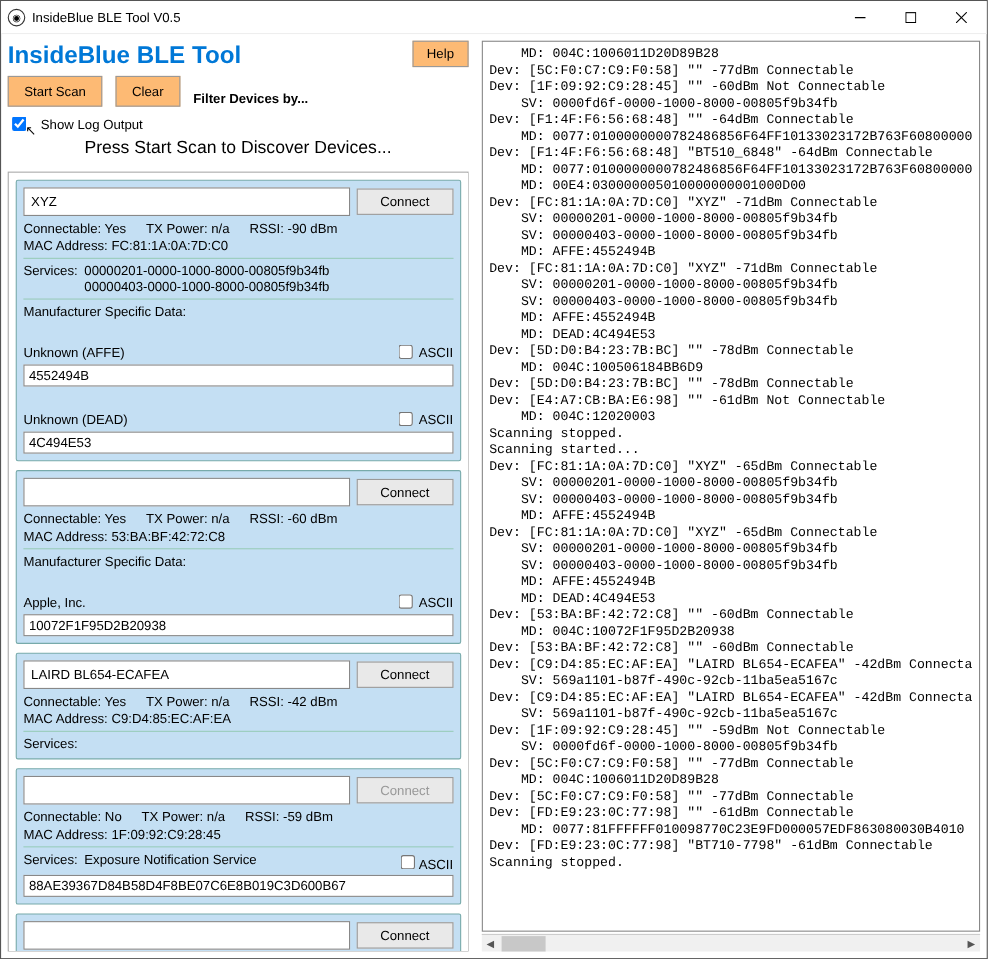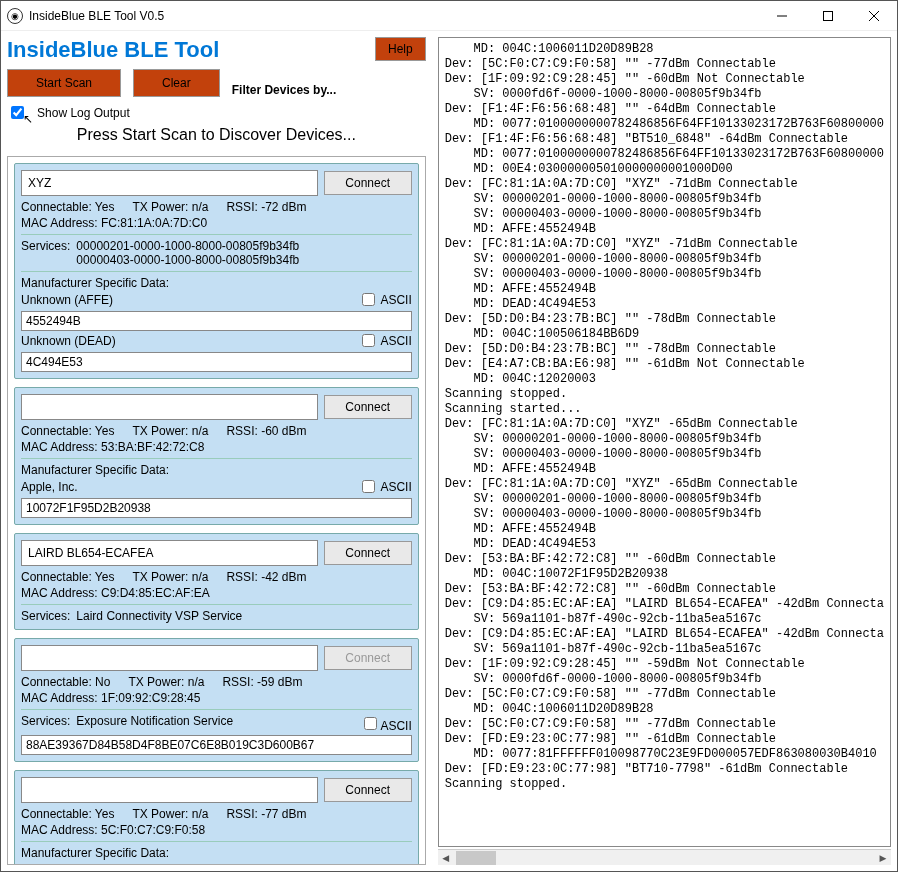--- a/index.html
+++ b/index.html
@@ -7,24 +7,24 @@
 .titlebar { height: 30px; display: flex; align-items: center; padding-left: 6px; background: #fff; border-bottom: 1px solid #eee; }
 .titlebar .icon { width: 16px; height: 16px; border: 1px solid #333; border-radius: 50%; margin-right: 6px; display: inline-flex; align-items: center; justify-content: center; font-size: 9px; }
 .titlebar .title { flex: 1; }
 .winbtn { width: 46px; height: 30px; display: flex; align-items: center; justify-content: center; }
 .winbtn svg { width: 10px; height: 10px; }
 .main { display: flex; height: calc(100% - 30px); }
 .leftpane { width: 440px; height: 100%; padding: 6px; display: flex; flex-direction: column; }
 .rightpane { flex: 1; height: 100%; padding: 6px; display: flex; flex-direction: column; }
 .apptitle { font-size: 22px; font-weight: 600; color: #0078d7; }
 .toprow { display: flex; align-items: flex-start; }
-.btn { background: #c2410c; border: 1px solid #999; padding: 4px 12px; cursor: pointer; font-size: 12px; }
+.btn { background: #fdba74; border: 1px solid #999; padding: 4px 12px; cursor: pointer; font-size: 12px; }
 .helpbtn { margin-left: auto; }
 .rowscan { display: flex; align-items: flex-end; gap: 12px; margin-top: 6px; }
-.rowscan .btn { padding: 6px 28px; }
+.rowscan .btn { padding: 6px 14px; }
 .filterhdr { font-weight: 700; }
 .filtergroup { display: flex; gap: 6px; margin-top: 2px; }
 .fld { display: flex; flex-direction: column; }
 .fld label { font-size: 11px; }
 .fld input { border: 1px solid #888; padding: 2px 3px; height: 20px; }
 .fld input.dn { width: 88px; }
 .fld input.mac { width: 88px; }
 .fld input.rssi { width: 40px; }
 .chkrow { margin-top: 6px; display: flex; align-items: center; }
 .cursor { position: relative; left: -4px; top: 6px; font-size: 12px; }
@@ -35,21 +35,21 @@
 .devname { flex: 1; background: #fff; border: 1px solid #888; padding: 3px 6px; height: 26px; }
 .connbtn { width: 88px; padding: 4px 0; background: #e9e9e9; border: 1px solid #999; text-align: center; }
 .connbtn.disabled { color: #999; }
 .infoline { margin-top: 4px; display: flex; gap: 18px; }
 .infoline span { }
 .macline { margin-top: 2px; }
 .secline { margin-top: 4px; border-top: 1px solid #9cb; padding-top: 4px; display: flex; gap: 6px; }
 .svclist { }
 .msd { margin-top: 4px; border-top: 1px solid #9cb; padding-top: 4px; }
 .msdhdr { }
-.mrow { display: flex; align-items: center; margin-top: 0; justify-content: center; }
+.mrow { display: flex; align-items: center; margin-top: 20px; justify-content: center; }
 .mrow .vendor { flex: 1; }
 .mrow .ascii { display: flex; align-items: center; gap: 2px; }
 .databox { background: #fff; border: 1px solid #888; padding: 2px 4px; margin-top: 2px; }
 .rightbar { display: flex; gap: 8px; margin-bottom: 6px; }
 .rightbar .copybtn { margin-left: auto; }
 .logbox { flex: 1; border: 1px solid #888; padding: 4px 6px; font-family: Consolas, "Courier New", monospace; font-size: 12px; white-space: pre; overflow: auto; }
 .logline { font-family: Consolas, "Courier New", monospace; font-size: 12px; line-height: 1.25; }
 .scrollh { height: 16px; border-top: 1px solid #ccc; background: #f0f0f0; display: flex; align-items: center; margin-top: 2px; }
 .scrollh .thumb { height: 14px; background: #c8c8c8; width: 40px; margin-left: 2px; }
 .scrollh .arrow { width: 16px; text-align: center; font-size: 9px; color: #555; }
@@ -101,21 +101,21 @@
     <div class="hint">Press Start Scan to Discover Devices...</div>
     <div class="devlist" id="devlist">
         <div class="device">
     <div class="devtop">
       <input class="devname" value="XYZ" style="">
       <div class="connbtn ">Connect</div>
     </div>
     <div class="infoline">
       <span>Connectable: Yes</span>
       <span>TX Power: n/a</span>
-      <span>RSSI: -72 dBm</span>
+      <span>RSSI: -90 dBm</span>
     </div>
     <div class="macline">MAC Address: FC:81:1A:0A:7D:C0</div>
     <div class="secline">
             <span>Services:</span>
             <div class="svclist">
               <div>00000201-0000-1000-8000-00805f9b34fb</div>
               <div>00000403-0000-1000-8000-00805f9b34fb</div>
             </div>
           </div>
     <div class="msd">
@@ -159,21 +159,20 @@
       <div class="connbtn ">Connect</div>
     </div>
     <div class="infoline">
       <span>Connectable: Yes</span>
       <span>TX Power: n/a</span>
       <span>RSSI: -42 dBm</span>
     </div>
     <div class="macline">MAC Address: C9:D4:85:EC:AF:EA</div>
     <div class="secline">
             <span>Services:</span>
-            <span style="flex:1">Laird Connectivity VSP Service</span>
           </div>
 
   </div>
         <div class="device">
     <div class="devtop">
       <input class="devname" value="" style="">
       <div class="connbtn disabled">Connect</div>
     </div>
     <div class="infoline">
       <span>Connectable: No</span>

